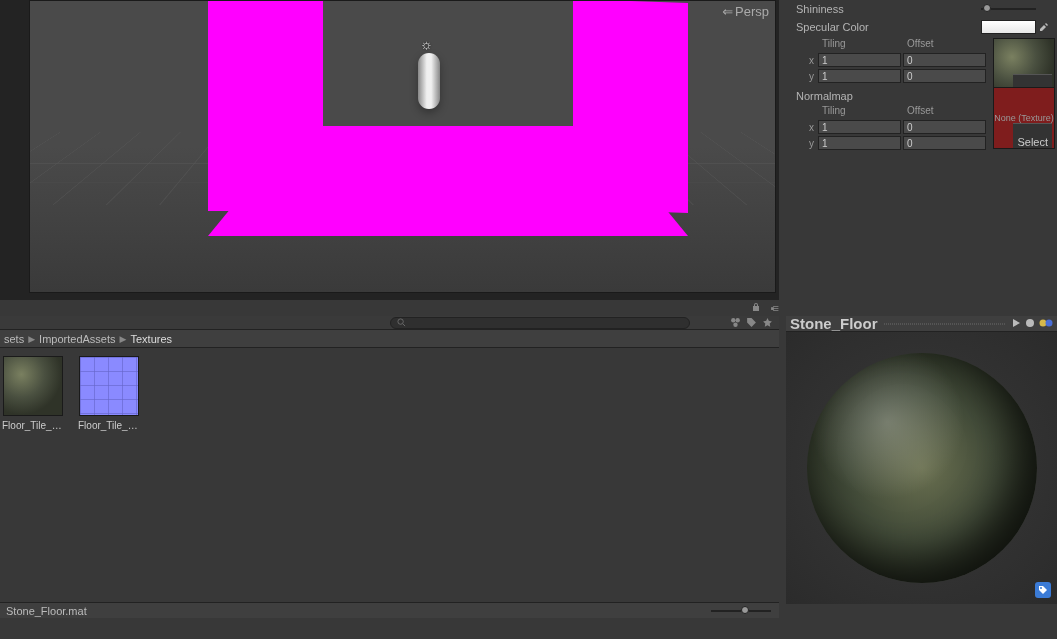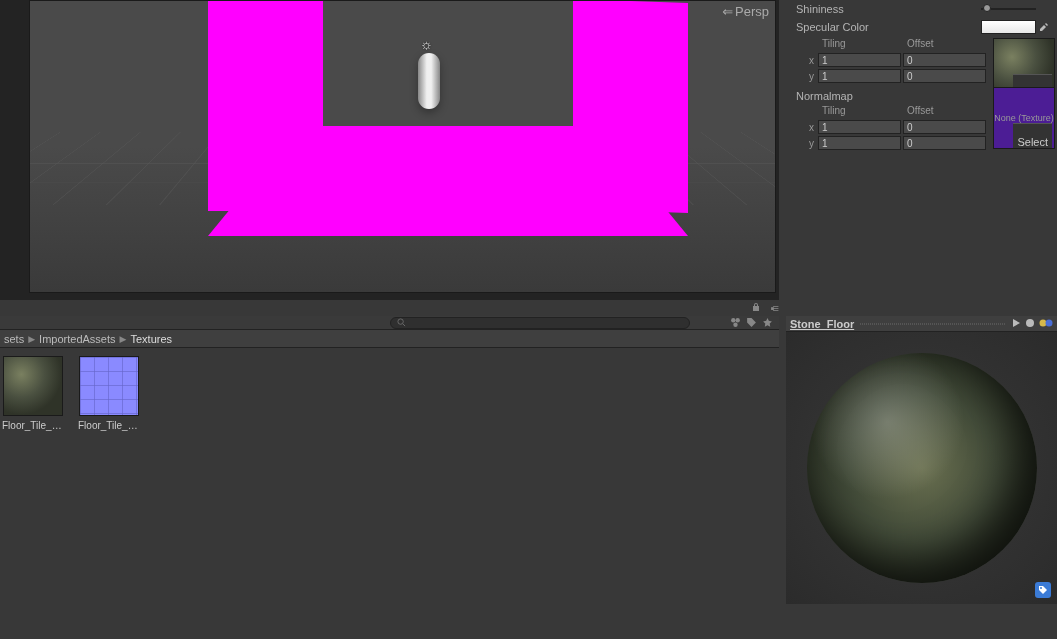--- a/index.html
+++ b/index.html
@@ -35,21 +35,21 @@
 .slider-knob { position:absolute; top:2px; width:8px; height:8px; border-radius:50%; background:#999; border:1px solid #222; }
 .tex-block { position:relative; padding-left:10px; margin-top:2px; }
 .tex-title { color:#b4b4b4; font-size:11px; height:18px; display:flex; align-items:center; }
 .tex-grid { display:flex; padding-left:24px; }
 .tex-cols { }
 .tex-col-heads { display:flex; height:14px; }
 .tex-col-head { width:85px; font-size:10px; color:#999; padding-left:2px; }
 .tex-row { display:flex; align-items:center; height:16px; }
 .tex-axis { width:12px; text-align:right; color:#999; font-size:10px; padding-right:4px; margin-left:-14px; }
 .tex-input { width:83px; height:14px; background:#4a4a4a; border:1px solid #222; color:#ccc; font-size:10px; padding:0 3px; margin-right:2px; }
-.tex-thumb { position:absolute; right:2px; width:62px; height:62px; border:1px solid #1a1a1a; background:#4c1d95; display:flex; flex-direction:column; align-items:center; justify-content:center; font-size:9px; color:#999; text-align:center; }
+.tex-thumb { position:absolute; right:2px; width:62px; height:62px; border:1px solid #1a1a1a; background:#7f1d1d; display:flex; flex-direction:column; align-items:center; justify-content:center; font-size:9px; color:#999; text-align:center; }
 .tex-thumb.stone { background: radial-gradient(circle at 30% 30%, #7a8060, #4a5040 40%, #2f3328 70%); }
 .tex-select { position:absolute; right:2px; bottom:0; height:13px; padding:12px 4px; background:#333; color:#ccc; font-size:11px; border-top:1px solid #555; }
 
 
 .project { position: absolute; left: 0; top: 316px; width: 779px; height: 302px; background: #383838; }
 .project-toolbar { height: 14px; background: #3a3a3a; border-bottom: 1px solid #222; display:flex; align-items:center; }
 .search-bar { margin-left:390px; width:300px; height:12px; background:#2f2f2f; border:1px solid #222; border-radius:8px; display:flex; align-items:center; padding-left:6px; }
 .search-bar svg { width:9px; height:9px; opacity:0.5; }
 .tbicons { margin-left:auto; display:flex; gap:0; padding-right:4px; }
 .tbicon { width:16px; height:14px; display:flex; align-items:center; justify-content:center; color:#888; }
@@ -66,21 +66,21 @@
   repeating-linear-gradient(to bottom, rgba(100,100,200,0.6) 0 1px, transparent 1px 14px); }
 .asset-label { font-size:10px; color:#ccc; margin-top:4px; max-width:62px; white-space:nowrap; overflow:hidden; text-overflow:ellipsis; }
 .project-status { position:absolute; left:0; bottom:0; right:0; height:16px; background:#3f3f3f; border-top:1px solid #222; display:flex; align-items:center; padding-left:6px; font-size:11px; color:#bbb; }
 .size-slider { position:absolute; right:8px; width:60px; height:14px; }
 .size-slider::before { content:""; position:absolute; left:0; right:0; top:6px; height:2px; background:#222; }
 .size-slider .slider-knob { left:30px; }
 
 
 .preview { position: absolute; left: 786px; top: 316px; right:0; height: 302px; background: #383838; }
 .preview-header { height:16px; background:#3f3f3f; border-bottom:1px solid #222; display:flex; align-items:center; padding:0 4px; }
-.preview-title { font-size:11px; font-weight:bold; color:#ccc;text-decoration:underline; }
+.preview-title { font-size:15px; font-weight:bold; color:#ccc; }
 .preview-line { flex:1; height:2px; background:repeating-linear-gradient(to right,#555 0 1px,transparent 1px 2px); margin:0 6px; }
 .preview-icons { display:flex; gap:4px; align-items:center; }
 .preview-view { position:relative; height:272px; background: radial-gradient(circle at 50% 50%, #3a3a3a, #2b2b2b); display:flex; align-items:center; justify-content:center; }
 .sphere { width:230px; height:230px; border-radius:50%; background:
   radial-gradient(circle at 35% 30%, rgba(255,255,255,0.25), transparent 35%),
   radial-gradient(circle at 50% 50%, #6a7050, #414a38 45%, #262c20 75%, #141812 100%);
   box-shadow: inset -20px -20px 40px rgba(0,0,0,0.6); }
 .tag-icon { position:absolute; right:6px; bottom:6px; width:16px; height:16px; background:#3b7bd6; border-radius:3px; display:flex; align-items:center; justify-content:center; }
 </style>
 </head>
@@ -211,20 +211,26 @@
     <span class="bc-seg current">Textures</span>
   </div>
   <div class="asset-grid">
     <div class="asset-item">
       <div class="asset-thumb stone"></div>
       <div class="asset-label">Floor_Tile_Di...</div>
     </div>
     <div class="asset-item">
       <div class="asset-thumb normal"></div>
       <div class="asset-label">Floor_Tile_N...</div>
+    </div>
+  </div>
+  <div class="project-status">
+    <span>Stone_Floor.mat</span>
+    <div class="size-slider">
+      <div class="slider-knob"></div>
     </div>
   </div>
 </div>
 
 <div class="preview">
   <div class="preview-header">
     <span class="preview-title">Stone_Floor</span>
     <div class="preview-line"></div>
     <div class="preview-icons">
       <span><svg width="10" height="10" viewBox="0 0 10 10">

